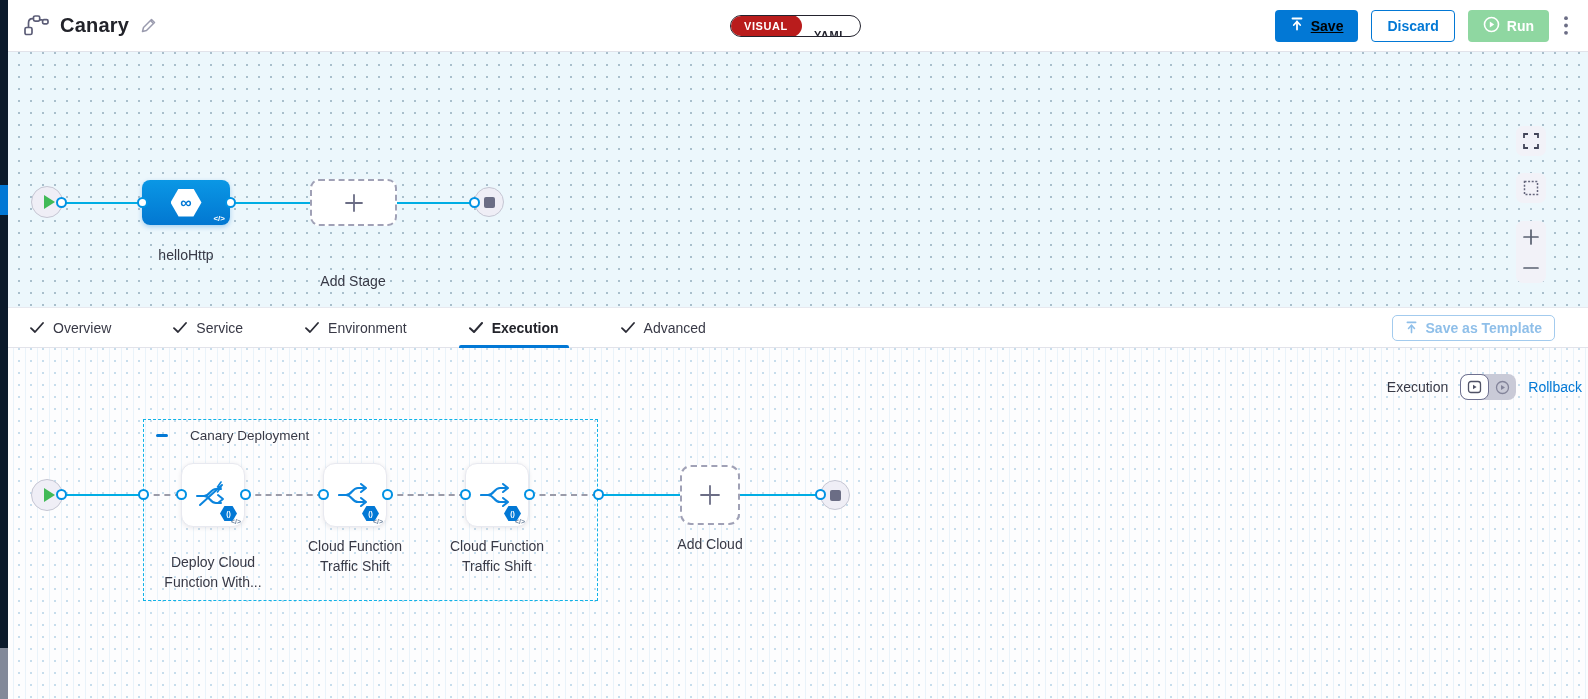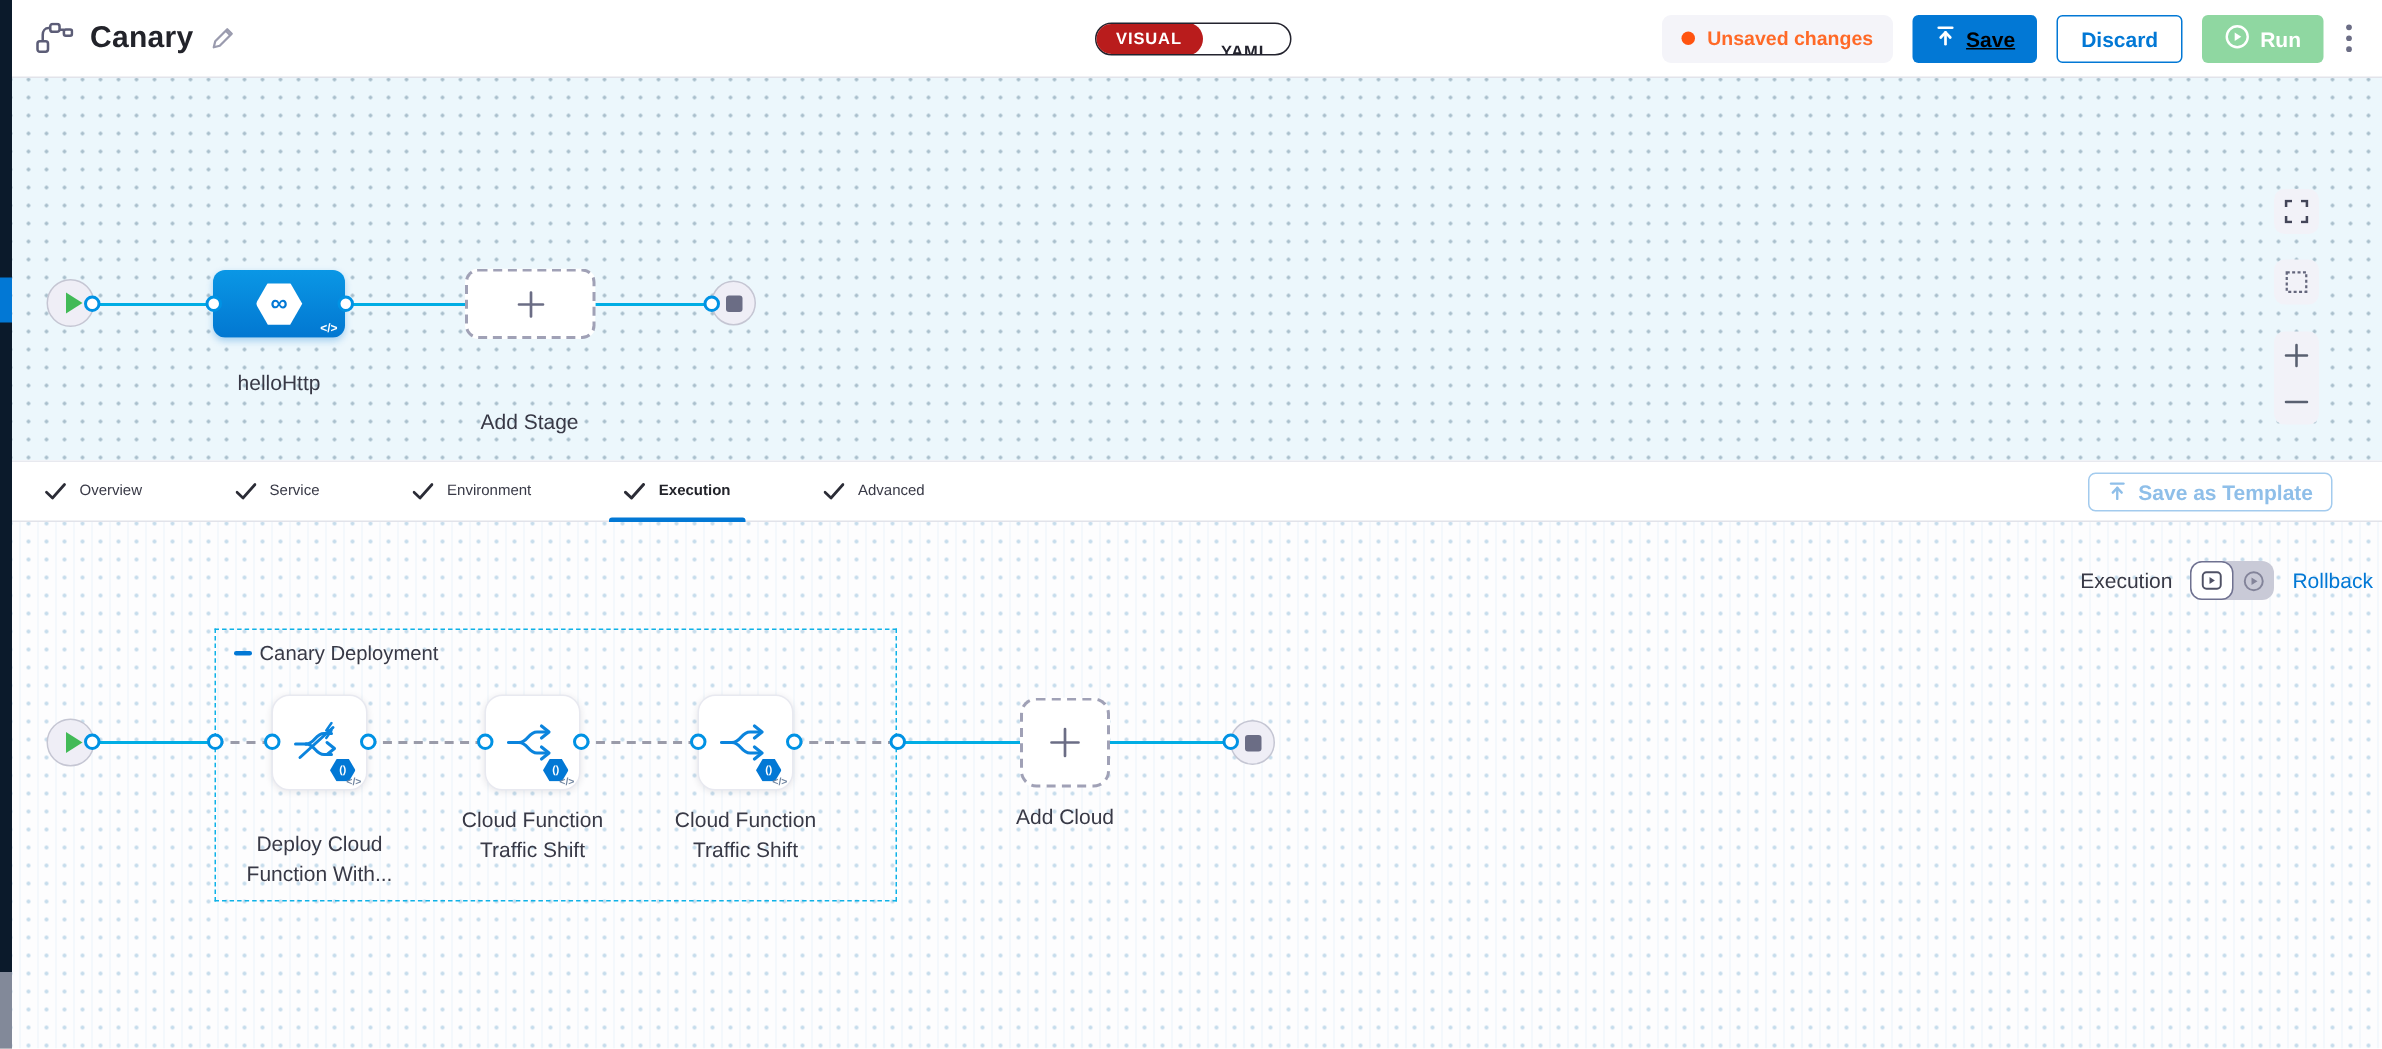--- a/index.html
+++ b/index.html
@@ -80,21 +80,21 @@
   .zoom-panel { position: absolute; right: 42px; top: 169px; width: 30px; height: 62px; border-radius: 7px;
                 background: #f2f2f8; display: flex; flex-direction: column; z-index: 5; }
   .zoom-panel button { flex: 1; background: none; border: none; display: flex; align-items: center;
                        justify-content: center; cursor: pointer; }
 
   
   .tabbar { position: relative; z-index: 6; height: 41px; flex: none; background: #fff;
             border-top: 1px solid #e8e9ef; border-bottom: 1px solid #e2e3ea;
             display: flex; align-items: stretch; padding-left: 12px; }
   .tab { position: relative; display: flex; align-items: center; gap: 9px; padding: 0 10px;
-         margin-right: 42px; font-size: 10px; color: #383946; cursor: pointer; }
+         margin-right: 42px; font-size: 14px; color: #383946; cursor: pointer; }
   .tab.active { font-weight: bold; color: #22232a; }
   .tab.active::after { content: ""; position: absolute; left: 0; right: 0; bottom: -1px; height: 3px;
                        background: #0278d5; border-radius: 2px 2px 0 0; }
   .btn-template { margin-left: auto; margin-right: 33px; align-self: center;
                   display: inline-flex; align-items: center; gap: 8px; height: 26px; padding: 0 12px;
                   background: #fff; border: 1px solid #a3cbee; border-radius: 5px;
                   color: #8fbfe9; font-size: 14px; font-weight: bold; font-family: inherit; cursor: default; }
 
   
   .exec-canvas { position: relative; flex: 1;
@@ -109,21 +109,21 @@
   .exec-toolbar-label { font-size: 14px; color: #383946; }
   .exec-toggle { display: flex; align-items: center; width: 56px; height: 26px;
                  background: #c9cad7; border-radius: 8px; }
   .exec-toggle .seg { flex: 1; height: 26px; display: flex; align-items: center; justify-content: center;
                       border: none; background: none; cursor: pointer; }
   .exec-toggle .seg.selected { background: #fff; border: 1px solid #6f7190; border-radius: 8px; }
   .rollback-link { font-size: 14px; color: #0278d5; text-decoration: none; cursor: pointer; }
 
   .group-box { position: absolute; left: 135px; top: 71px; width: 455px; height: 182px;
                border: 1.5px dashed #0fb2e7; z-index: 0; }
-  .group-label { position: absolute; left: 12px; top: 8px; display: flex; align-items: center; gap: 5px;
+  .group-label { position: absolute; left: 12px; top: 8px; display: flex; align-items: center; gap: 22px;
                  font-size: 13.5px; color: #383946; z-index: 2; cursor: pointer; }
   .collapse-dash { width: 12px; height: 3px; border-radius: 2px; background: #0278d5; }
 
   .step-card { position: absolute; top: 115px; width: 64px; height: 64px; background: #fff;
                border: 1px solid #e8e9f0; border-radius: 12px; z-index: 3; cursor: pointer;
                box-shadow: 0 1px 4px rgba(40,41,61,.10);
                display: flex; align-items: center; justify-content: center; }
   .fn-badge { position: absolute; left: 38px; top: 42px; width: 17px; height: 15px; background: #0278d5;
               clip-path: polygon(26% 0, 74% 0, 100% 50%, 74% 100%, 26% 100%, 0 50%);
               display: flex; align-items: center; justify-content: center;
@@ -160,24 +160,20 @@
           </svg>
         </span>
       </div>
 
       <div class="mode-toggle">
         <span class="mode-seg selected">VISUAL</span>
         <span class="mode-seg">YAML</span>
       </div>
 
       <div class="topbar-right">
-        <div class="unsaved-badge">
-          <span class="unsaved-dot"></span>
-          <span>Unsaved changes</span>
-        </div>
         <button class="btn btn-save">
           <span>
             <svg width="14" height="14" viewBox="0 0 14 14" fill="none" stroke="#fff" stroke-width="1.8" stroke-linecap="round" stroke-linejoin="round">
               <path d="M2.5 1.5 h9"></path>
                 <path d="M7 12.5 V4.5"></path>
                 <path d="M3.8 8 L7 4.6 10.2 8"></path>
             </svg>
           </span>
           <span>Save</span>
         </button>

